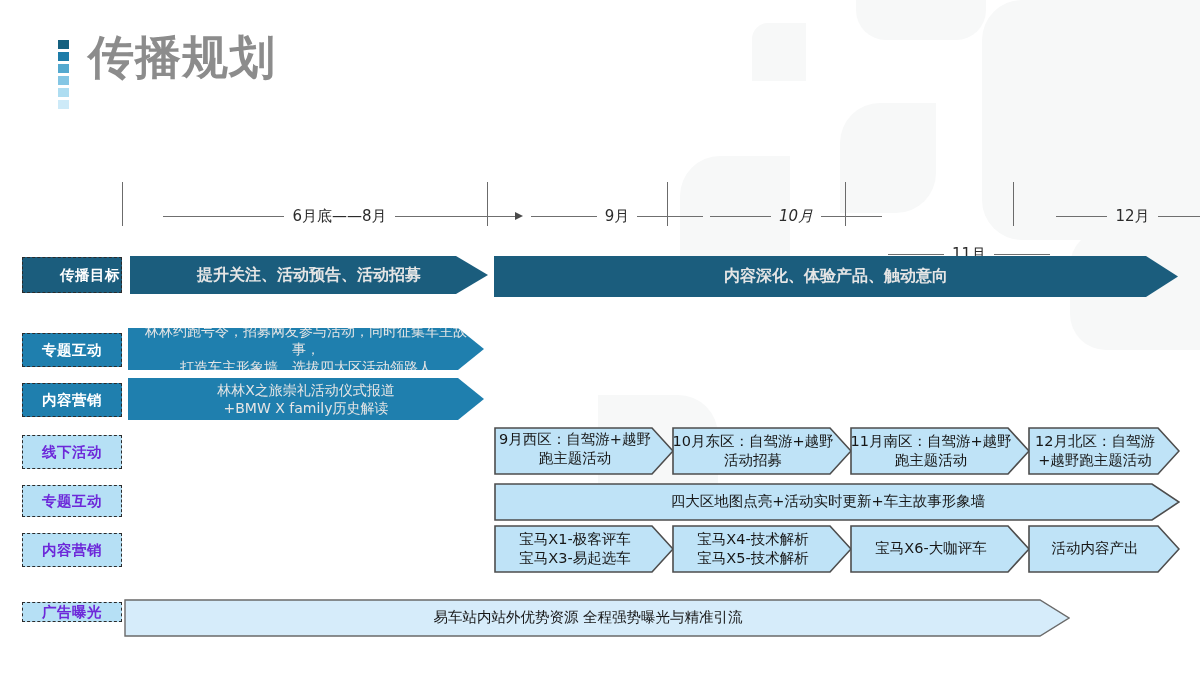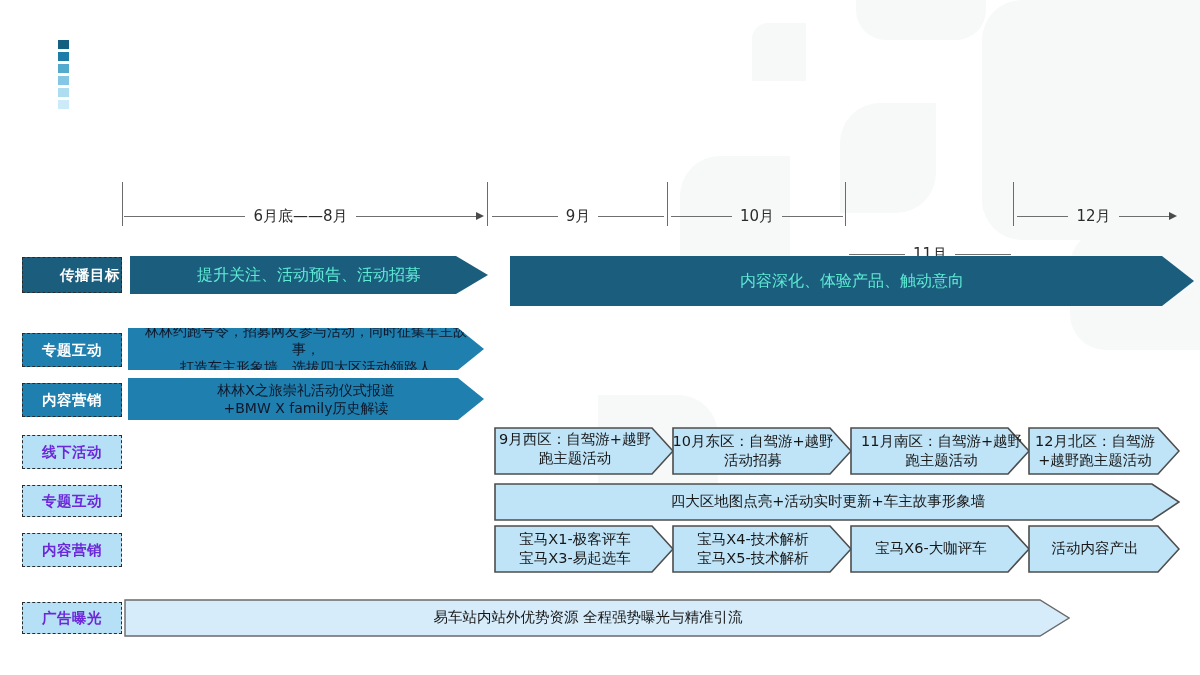--- a/index.html
+++ b/index.html
@@ -32,21 +32,21 @@
     font-weight:bold;
     color:#8c8c8c;
     letter-spacing:1px;
     line-height:1;
     font-family:"DejaVu Sans","Liberation Sans",sans-serif;
   }
 
   
   .timeline{position:absolute;left:122px;top:182px;width:1056px;height:50px;}
   .tickline{position:absolute;top:0;width:1px;height:44px;background:#6b6b6b;}
-  .seg{position:absolute;top:26px;height:16px;display:flex;align-items:center;}
+  .seg{position:absolute;top:26px;height:16px;display:flex;align-items:center;padding-left:39px;}
   .seg .rule{flex:1 1 auto;height:1px;background:#6f6f6f;}
   .seg .mlabel{
     padding:0 8px;font-size:15px;color:#2b2b2b;white-space:nowrap;
     font-family:"DejaVu Sans","Liberation Sans",sans-serif;
   }
   .seg .arrow{
     width:0;height:0;
     border-top:4.5px solid transparent;
     border-bottom:4.5px solid transparent;
     border-left:8px solid #4a4a4a;
@@ -69,22 +69,22 @@
   
   .chev{
     position:absolute;
     box-sizing:border-box;
     display:flex;align-items:center;justify-content:center;
     text-align:center;
     line-height:1.3;
     white-space:pre-line;
     font-family:"DejaVu Sans","Liberation Sans",sans-serif;
   }
-  .chev.dark{background:#1b5d7d;color:#5eead4;font-weight:normal;font-size:16px;}
-  .chev.mid{background:#1f7fae;color:#0f172a;font-size:14px;}
+  .chev.dark{background:#1b5d7d;color:#e5e5e5;font-weight:bold;font-size:16px;}
+  .chev.mid{background:#1f7fae;color:#e5e5e5;font-size:14px;}
   .chev .txt{padding:0 10px;}
   .tip26{clip-path:polygon(0 0, calc(100% - 26px) 0, 100% 50%, calc(100% - 26px) 100%, 0 100%);}
   .tip32{clip-path:polygon(0 0, calc(100% - 32px) 0, 100% 50%, calc(100% - 32px) 100%, 0 100%);}
 
   
   .chevsvg{position:absolute;}
   .chevsvg svg{position:absolute;left:0;top:0;}
   .chevsvg .label{
     position:absolute;inset:0;
     display:flex;align-items:center;justify-content:center;
@@ -109,20 +109,21 @@
 
 <div class="header">
   <div class="dots" id="dot-stack">
       <i style="background: rgb(20, 96, 127);"></i>
       <i style="background: rgb(29, 124, 168);"></i>
       <i style="background: rgb(84, 169, 207);"></i>
       <i style="background: rgb(132, 198, 228);"></i>
       <i style="background: rgb(174, 221, 241);"></i>
       <i style="background: rgb(205, 234, 248);"></i>
     </div>
+  <div class="page-title">传播规划</div>
 </div>
 
 <div class="timeline">
   <div class="tickline" style="left:0px;"></div>
   <div class="tickline" style="left:365px;"></div>
   <div class="tickline" style="left:545px;"></div>
   <div class="tickline" style="left:723px;"></div>
   <div class="tickline" style="left:891px;"></div>
 
   <div class="seg" style="left:2px;width:360px;">
@@ -131,21 +132,21 @@
     <div class="rule"></div>
     <div class="arrow"></div>
   </div>
 
   <div class="seg" style="left:370px;width:172px;">
     <div class="rule"></div>
     <div class="mlabel">9月</div>
     <div class="rule"></div>
   </div>
 
-  <div class="seg" style="left:549px;width:172px;">
+  <div class="seg" style="left:549px;width:172px;font-style:italic;">
     <div class="rule"></div>
     <div class="mlabel">10月</div>
     <div class="rule"></div>
   </div>
 
   <div class="seg" style="left:727px;width:162px;margin-top:38px;">
     <div class="rule"></div>
     <div class="mlabel">11月</div>
     <div class="rule"></div>
   </div>
@@ -157,21 +158,21 @@
     <div class="arrow"></div>
   </div>
 </div>
 
 <div class="chip dark" style="left:22px;top:257px;width:100px;height:36px;padding-left:36px;">传播目标</div>
 
 <div class="chev dark tip32" style="left:130px;top:256px;width:358px;height:38px;">
   <span class="txt">提升关注、活动预告、活动招募</span>
 </div>
 
-<div class="chev dark tip32" style="left:510px;top:256px;width:684px;height:50px;">
+<div class="chev dark tip32" style="left:494px;top:256px;width:684px;height:41px;">
   <span class="txt">内容深化、体验产品、触动意向</span>
 </div>
 
 <div class="chip mid" style="left:22px;top:333px;width:100px;height:34px;">专题互动</div>
 
 <div class="chev mid tip26" style="left:128px;top:328px;width:356px;height:42px;">
   <span class="txt">林林约跑号令，招募网友参与活动，同时征集车主故事，
 打造车主形象墙，选拔四大区活动领路人</span>
 </div>
 
@@ -193,21 +194,21 @@
 </div>
 
 <div class="chevsvg" style="left:672px;top:427px;width:180px;height:48px;">
   <svg width="180" height="48" viewBox="0 0 180 48" preserveAspectRatio="none">
     <polygon points="1,1 158,1 179,24 158,47 1,47" fill="#bfe3f7" stroke="#4d4d4d" stroke-width="1.6"></polygon>
   </svg>
   <div class="label">10月东区：自驾游+越野
 活动招募</div>
 </div>
 
-<div class="chevsvg" style="left:850px;top:427px;width:180px;height:48px;padding-left:21px;">
+<div class="chevsvg" style="left:850px;top:427px;width:180px;height:48px;">
   <svg width="180" height="48" viewBox="0 0 180 48" preserveAspectRatio="none">
     <polygon points="1,1 158,1 179,24 158,47 1,47" fill="#bfe3f7" stroke="#4d4d4d" stroke-width="1.6"></polygon>
   </svg>
   <div class="label">11月南区：自驾游+越野
 跑主题活动</div>
 </div>
 
 <div class="chevsvg" style="left:1028px;top:427px;width:152px;height:48px;">
   <svg width="152" height="48" viewBox="0 0 152 48" preserveAspectRatio="none">
     <polygon points="1,1 130,1 151,24 130,47 1,47" fill="#bfe3f7" stroke="#4d4d4d" stroke-width="1.6"></polygon>
@@ -250,20 +251,20 @@
   <div class="label">宝马X6-大咖评车</div>
 </div>
 
 <div class="chevsvg" style="left:1028px;top:525px;width:152px;height:48px;">
   <svg width="152" height="48" viewBox="0 0 152 48" preserveAspectRatio="none">
     <polygon points="1,1 130,1 151,24 130,47 1,47" fill="#bfe3f7" stroke="#4d4d4d" stroke-width="1.6"></polygon>
   </svg>
   <div class="label">活动内容产出</div>
 </div>
 
-<div class="chip light" style="left:22px;top:602px;width:100px;height:32px;">广告曝光</div>
+<div class="chip light" style="left:22px;top:602px;width:100px;height:20px;">广告曝光</div>
 
 <div class="chevsvg" style="left:124px;top:599px;width:946px;height:38px;">
   <svg width="946" height="38" viewBox="0 0 946 38" preserveAspectRatio="none">
     <polygon points="1,1 916,1 945,19 916,37 1,37" fill="#d6ecfa" stroke="#6a6a6a" stroke-width="1.4"></polygon>
   </svg>
   <div class="label">易车站内站外优势资源 全程强势曝光与精准引流</div>
 </div>
 
 </body></html>

